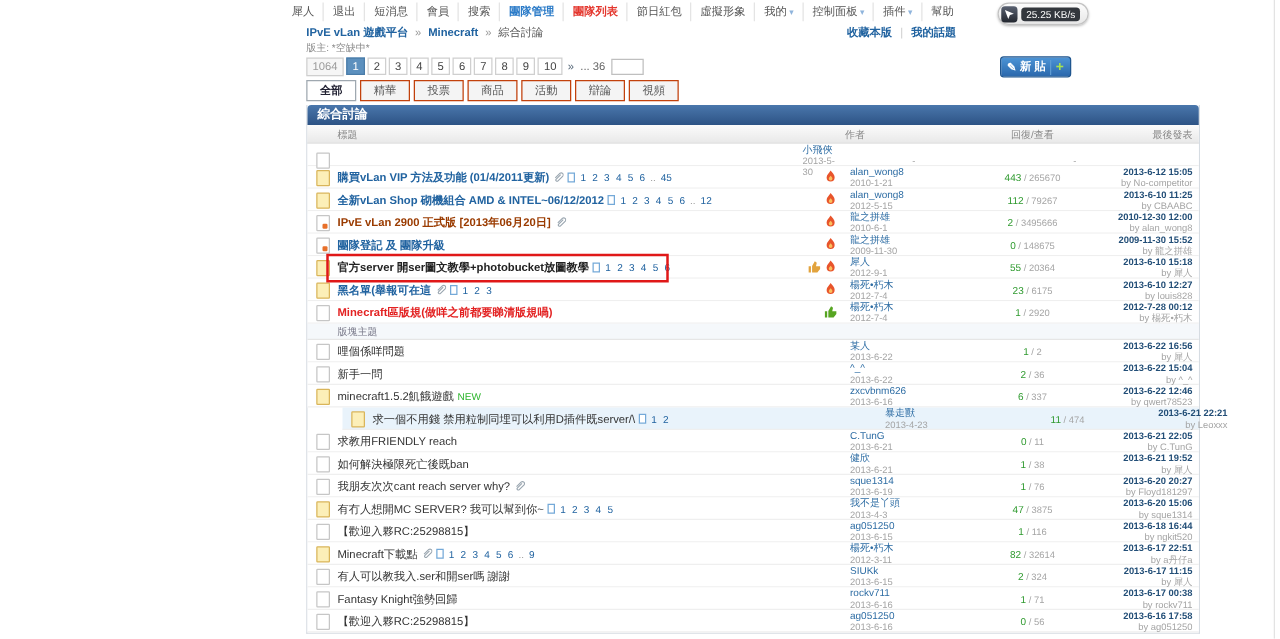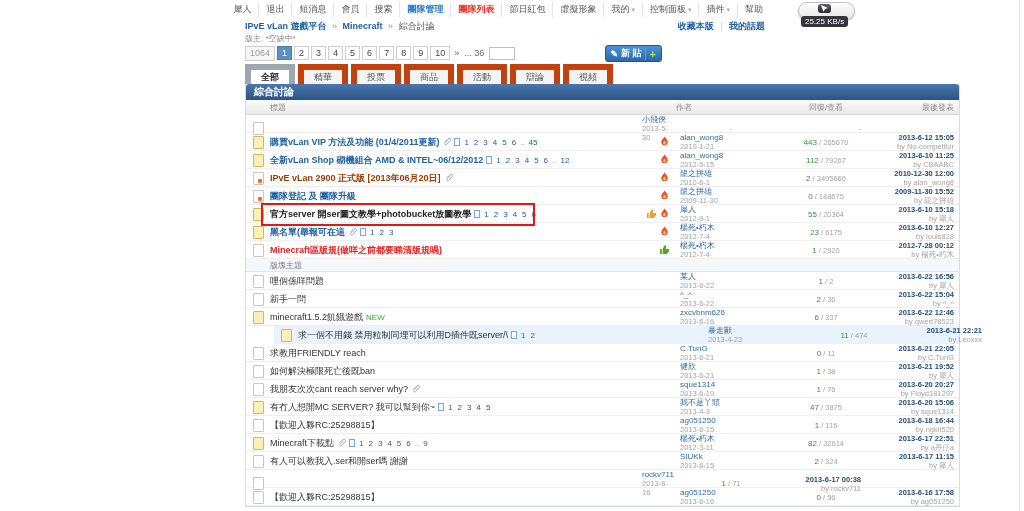--- a/index.html
+++ b/index.html
@@ -13,56 +13,56 @@
   .nav-item { padding:1px 7px; border-left:1px solid #E4E4E4; cursor:pointer; white-space:nowrap; }
   .nav-item:first-child { border-left:none; }
   .nav-item.blue { color:#2B7BC8; font-weight:bold; }
   .nav-item.red  { color:#E4372E; font-weight:bold; }
   .nav-caret { color:#8FB4DC; font-size:7px; margin-left:2px; }
 
   
   .speed-badge { position:absolute; left:798px; top:2px; height:18px; display:flex;
     align-items:center; gap:3px; background:linear-gradient(#FDFDFD,#E7E7E7);
     border:1px solid #C3C3C3; border-radius:9px; padding:1px 6px 1px 2px;
-    box-shadow:0 1px 2px rgba(0,0,0,.25);flex-direction:column; }
+    box-shadow:0 1px 2px rgba(0,0,0,.25); }
   .sb-icon { width:13px; height:13px; background:linear-gradient(#5A6272,#23272F);
     border-radius:3px; display:flex; align-items:center; justify-content:center; }
   .sb-label { background:#33373D; color:#fff; font-size:8px; border-radius:3px;
     padding:1px 4px; letter-spacing:0; }
 
   .content { position:absolute; left:245px; top:0; width:715px; }
 
   
   .crumb-row { position:absolute; top:20px; left:0; width:520px; display:flex;
     justify-content:space-between; font-size:9px; }
   .bc a, .crumb-links a { color:#2163A0; font-weight:bold; text-decoration:none; cursor:pointer; }
   .bc .sep { color:#999; margin:0 3px; font-weight:normal; }
   .bc .leaf { color:#555; font-weight:normal; }
   .crumb-links .pipe { color:#CCC; margin:0 4px; }
   .moderator { position:absolute; top:33px; left:0; font-size:8px; color:#8A8A8A; }
 
   
-  .pager-row { position:absolute; top:45px; left:0; width:417px; height:17px;
+  .pager-row { position:absolute; top:45px; left:0; width:612px; height:17px;
     display:flex; align-items:center; font-size:9px; color:#666; }
   .pg { border:1px solid #CFCFCF; background:#fff; color:#444; padding:1px 4px;
     margin-right:2px; line-height:11px; cursor:pointer; }
   .pg.total { background:#F6F6F6; color:#9B9B9B; cursor:default; }
   .pg.active { background:#5C90BE; border-color:#4A7CA8; color:#fff; }
   .pg.next { border:none; color:#567; padding:1px 2px; }
   .pg-last { margin:0 3px 1px 1px; color:#666; cursor:pointer; }
   .pg-input { width:26px; height:13px; border:1px solid #BFBFBF; margin-left:2px; }
   .newpost { position:absolute; right:0; top:0; height:17px; display:flex; align-items:center;
     gap:3px; background:linear-gradient(#4C94D6,#2B68AC); border:1px solid #1F568F;
     border-radius:3px; color:#fff; font-size:9px; font-weight:bold; padding:0 5px; cursor:pointer; }
   .newpost .pencil { font-size:9px; }
   .newpost .plus { color:#A8E34F; font-size:11px; font-weight:bold; border-left:1px solid #5E9BD2; padding-left:4px; }
 
   
   .tabs { position:absolute; top:64px; left:0; display:flex; font-size:9px; }
-  .tab { border:6px solid #c2410c; background:#F4F4F4; color:#555; padding:2px 10px;
+  .tab { border:1px solid #c2410c; background:#F4F4F4; color:#555; padding:2px 10px;
     margin-right:3px; cursor:pointer; line-height:11px; }
   .tab.active { background:#fff; color:#223; font-weight:bold; border-color:#9FA8B0; }
 
   
   .board { position:absolute; top:84px; left:0; width:715px; border:1px solid #D6DCE2; border-top:none; background:#fff; }
   .board-title { height:16px; line-height:16px; padding-left:8px; color:#fff; font-size:10px;
     font-weight:bold; background:linear-gradient(#4A77AC,#2D5385); border-radius:3px 3px 0 0; }
   .grid { display:grid; grid-template-columns:24px 368px 38px 110px 80px 93px; align-items:center; }
   .col-header { height:15px; background:linear-gradient(#FBFBFB,#E9E9E9);
     border-bottom:1px solid #D6D6D6; font-size:8px; color:#888; }
@@ -565,20 +565,23 @@
             <span class="cell-rep"><span class="rep-n">2</span><span class="dim"> / 324</span></span>
             <span class="cell-last">
               <div class="ldate">2013-6-17 11:15</div>
               <div class="dim">by 犀人</div>
             </span>
           </div>
           <div class="grid trow">
             <span class="cell-icon">
               <span class="sheet plain"></span>
             </span>
+            <span class="cell-title">
+              <a class="t-link t-normal">Fantasy Knight強勢回歸</a>
+            </span>
             <span class="cell-st"></span>
             <span class="cell-author"><a>rockv711</a><div class="dim">2013-6-16</div></span>
             <span class="cell-rep"><span class="rep-n">1</span><span class="dim"> / 71</span></span>
             <span class="cell-last">
               <div class="ldate">2013-6-17 00:38</div>
               <div class="dim">by rockv711</div>
             </span>
           </div>
           <div class="grid trow">
             <span class="cell-icon">

